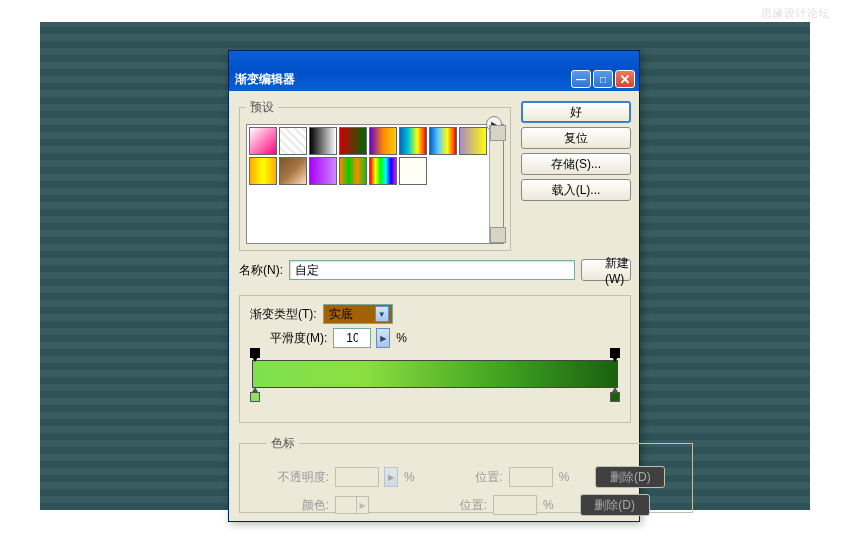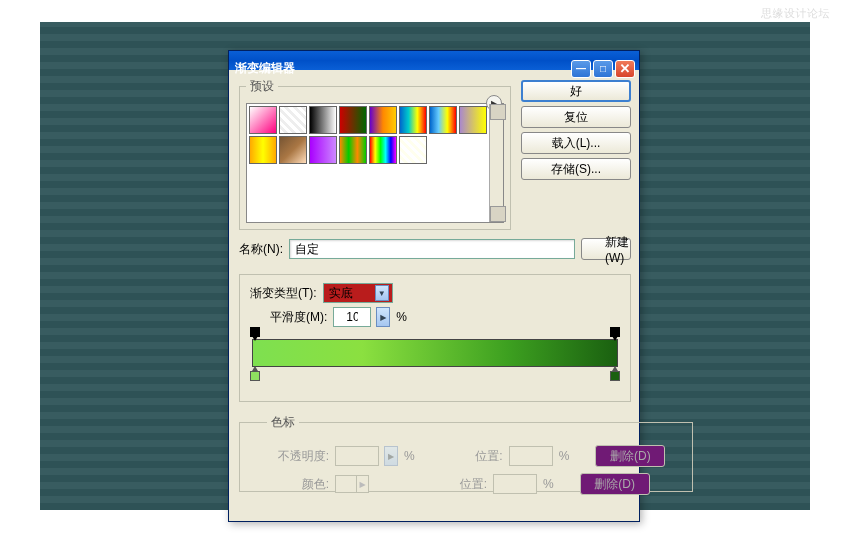--- a/index.html
+++ b/index.html
@@ -26,21 +26,21 @@
     }
     .dialog {
       position: absolute;
       left: 228px; top: 50px;
       width: 412px; height: 472px;
       background: #ece9d8;
       border: 1px solid #002060;
       box-shadow: 2px 2px 8px rgba(0,0,0,0.3);
     }
     .titlebar {
-      height: 19px;
+      height: 40px;
       background: linear-gradient(#0a5fd6, #0050c8 50%, #0a5fd6);
       display: flex; justify-content: space-between; align-items: center;
       padding: 16px 4px 0 6px;
     }
     .titlebar-text { color: #fff; font-weight: bold; font-size: 12px; }
     .titlebar-btns { display: flex; gap: 2px; }
     .titlebar-btn {
       width: 20px; height: 18px;
       border: 1px solid #fff; border-radius: 3px;
       display: flex; align-items: center; justify-content: center;
@@ -125,21 +125,21 @@
     .name-row .xp-btn { width: 50px; padding-left: 23px; }
     .editor-group {
       border: 1px solid #c0c0b0;
       margin-top: 14px;
       padding: 8px 10px 14px 10px;
       height: 128px;
       position: relative;
     }
     .ed-row { display: flex; align-items: center; gap: 6px; margin-bottom: 4px; }
     .select-like {
-      width: 70px; height: 20px; border: 1px solid #7a9; background: #b91c1c;
+      width: 70px; height: 20px; border: 1px solid #7a9; background: #a16207;
       display: flex; justify-content: space-between; align-items: center;
       padding: 0 3px 0 5px;
     }
     .select-arrow {
       width: 14px; height: 16px;
       background: linear-gradient(#cfe5fd,#a5c6f0);
       border: 1px solid #6a8dc0;
       display: flex; align-items: center; justify-content: center;
       font-size: 8px; color: #345;
     }
@@ -202,21 +202,21 @@
     }
     .color-swatch-dis {
       width: 34px; height: 18px; border: 1px solid #c0c0b0; background: #ece9d8;
       display: flex;
     }
     .color-swatch-dis .arr {
       width: 12px; border-left: 1px solid #c0c0b0;
       display: flex; align-items: center; justify-content: center;
       font-size: 8px; color: #bbb; margin-left: auto;
     }
-    .xp-btn.disabled { color: #aaa; border-color: #c0c0b0; background: #701a75; cursor: default; }
+    .xp-btn.disabled { color: #aaa; border-color: #c0c0b0; background: #404040; cursor: default; }
     .pos-col { margin-left: 20px; width: 34px; text-align: right; }
     .delete-btn { width: 70px; margin-left: 20px; }
   </style>
 </head>
 <body>
 
 <div class="watermark">
   <span>思缘设计论坛</span>
 </div>
 
@@ -258,22 +258,22 @@
             <div class="swatch sw14"></div>
           </div>
         </div>
         <div class="scroll"></div>
       </div>
     </fieldset>
 
     <div class="side-btns">
       <div class="xp-btn primary">好</div>
       <div class="xp-btn">复位</div>
+      <div class="xp-btn">存储(S)...</div>
       <div class="xp-btn">载入(L)...</div>
-      <div class="xp-btn">存储(S)...</div>
     </div>
 
     <div class="name-row">
       <label>名称(N):</label>
       <input class="name-input" value="自定" style="">
       <div class="xp-btn">新建(W)</div>
     </div>
 
     <fieldset class="editor-group">
       <div class="ed-row">

